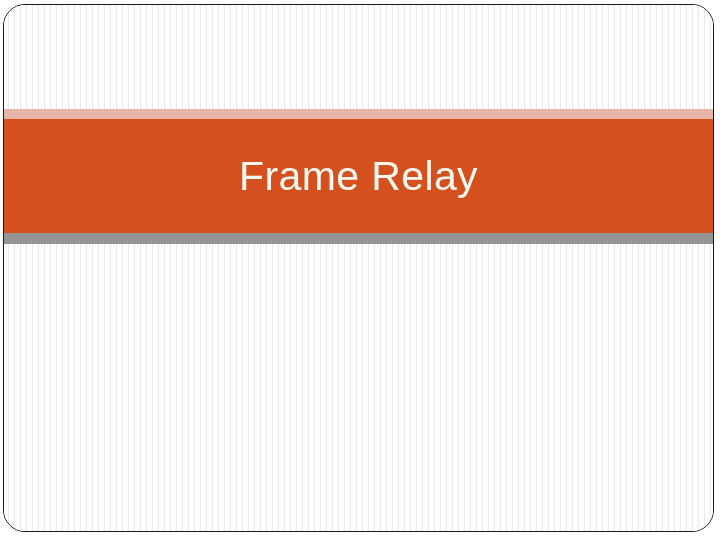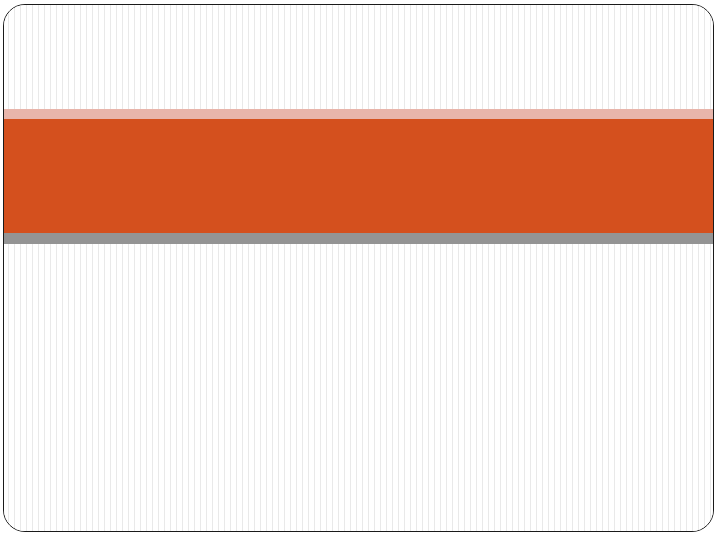--- a/index.html
+++ b/index.html
@@ -124,18 +124,19 @@
 <div id="slide">
 
   <div id="slide-frame">
 
     <div id="stripes"></div>
 
     <div id="title-banner">
       <div class="band-top-accent"></div>
       <div class="band-main"></div>
       <div class="band-bottom-accent"></div>
+      <div id="title-text">Frame Relay</div>
     </div>
 
     <div id="content-area"></div>
 
   </div>
 </div>
 
 </body></html>

